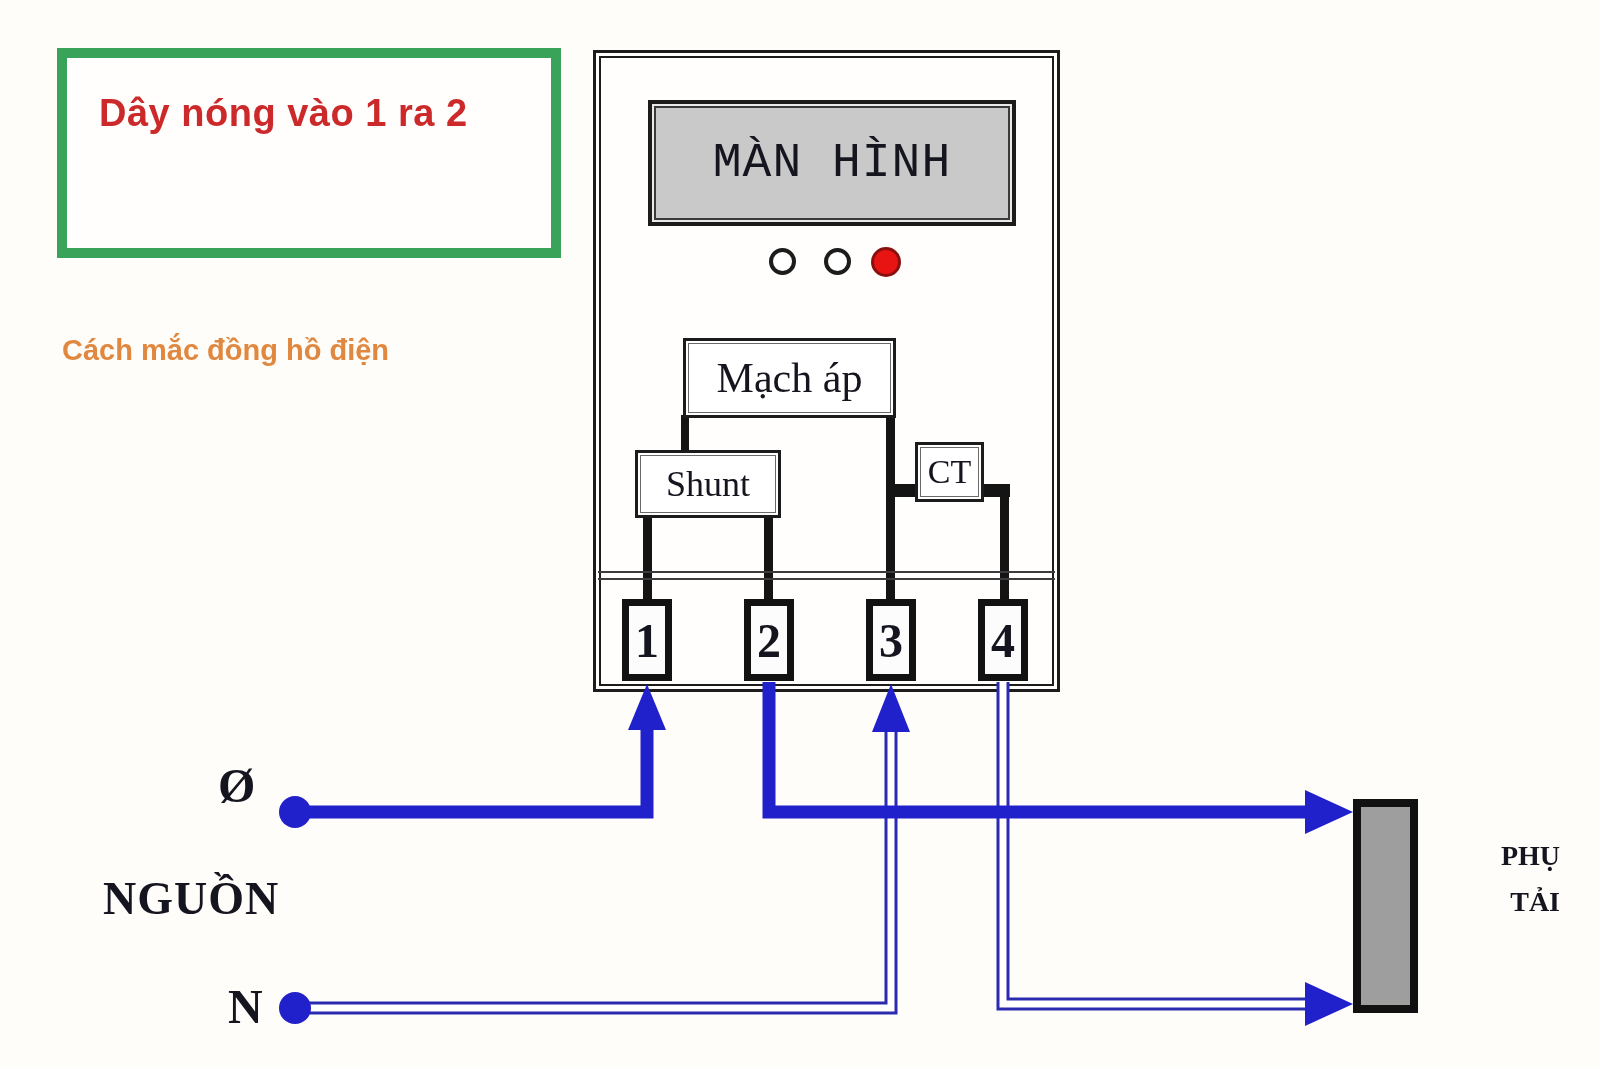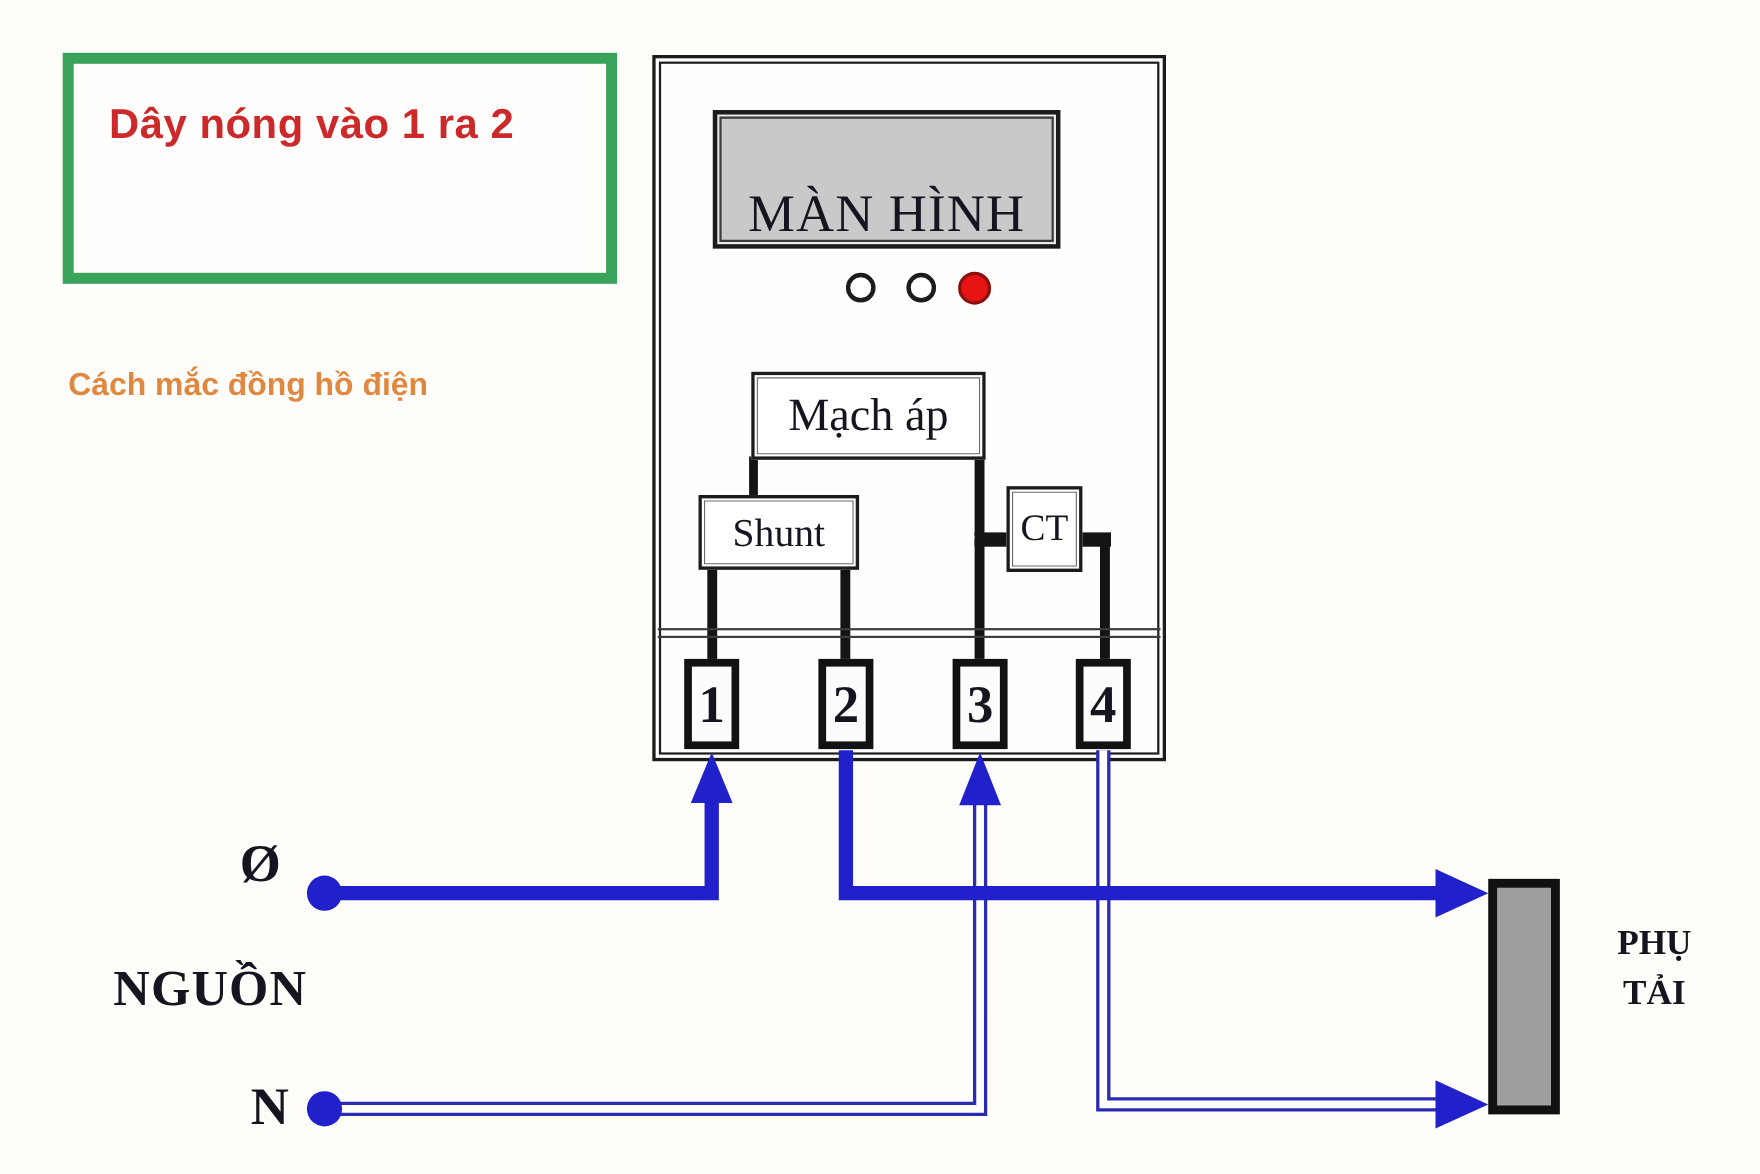--- a/index.html
+++ b/index.html
@@ -26,41 +26,41 @@
   }
   
   #meter-frame{
     left:593px;top:50px;width:467px;height:642px;box-sizing:border-box;
     border:3px solid #1c1c1c;background:#fffefd;
   }
   #meter-frame-inner{
     position:absolute;left:3px;top:3px;right:3px;bottom:3px;border:2px solid #1c1c1c;
   }
   #meter-display{
-    left:648px;top:100px;width:316px;height:126px;box-sizing:border-box;
+    left:648px;top:100px;width:368px;height:126px;box-sizing:border-box;
     background:#c9c9c9;border:4px solid #1c1c1c;
     box-shadow:inset 0 0 0 2px #e9e9e9, inset 0 0 0 4px #3a3a3a;
-    display:flex;align-items:flex-end;justify-content:center;
-    font-family:Liberation Serif, serif;font-size:48px;color:#15151f;letter-spacing:1px;
+    display:flex;align-items:center;justify-content:center;
+    font-family:Liberation Mono, monospace;font-size:48px;color:#15151f;letter-spacing:1px;
     z-index:2;
   }
   .led{box-sizing:border-box;border-radius:50%;z-index:2;}
   .led-white{width:27px;height:27px;border:4px solid #1c1c1c;background:#fff;}
   #led-1{left:769px;top:248px;}
   #led-2{left:824px;top:248px;}
   #led-3{left:871px;top:247px;width:30px;height:30px;background:#e81313;border:3px solid #8a1010;}
   .component{
     box-sizing:border-box;background:#fff;border:3px solid #1c1c1c;
     box-shadow:inset 0 0 0 2px #fff, inset 0 0 0 3px #6a6a6a;
     display:flex;align-items:center;justify-content:center;
     font-family:"Liberation Serif",serif;color:#15151f;z-index:3;
   }
   #voltage-circuit-box{left:683px;top:338px;width:213px;height:80px;font-size:42px;}
   #shunt-box{left:635px;top:450px;width:146px;height:68px;font-size:36px;}
-  #ct-box{left:915px;top:442px;width:69px;height:78px;font-size:34px;}
+  #ct-box{left:915px;top:442px;width:69px;height:60px;font-size:34px;}
   .bw{position:absolute;background:#141414;z-index:1;}
   #divider{
     left:598px;top:571px;width:457px;height:9px;box-sizing:border-box;
     border-top:2px solid #3c3c3c;border-bottom:2px solid #3c3c3c;z-index:1;
   }
   .terminal{
     box-sizing:border-box;width:50px;height:82px;top:599px;background:#fcfcfc;
     border:7px solid #121212;display:flex;align-items:center;justify-content:center;
     font-family:"Liberation Serif",serif;font-weight:bold;font-size:48px;color:#15151f;
     z-index:4;
@@ -75,22 +75,22 @@
   .src-label{font-family:"Liberation Serif",serif;font-weight:bold;color:#15151f;white-space:nowrap;}
   #source-phase-label{left:218px;top:758px;font-size:48px;}
   #source-name{left:103px;top:872px;font-size:46px;letter-spacing:1px;}
   #source-neutral-label{left:228px;top:979px;font-size:48px;}
   
   #load-box{
     left:1353px;top:799px;width:65px;height:214px;box-sizing:border-box;
     background:#9e9e9e;border:8px solid #111;z-index:2;
   }
   #load-label{
-    left:1448px;top:833px;width:112px;text-align:center;
-    font-family:"Liberation Serif",serif;font-weight:bold;font-size:32px;line-height:46px;
+    left:1448px;top:833px;width:112px;text-align:right;
+    font-family:"Liberation Serif",serif;font-weight:bold;font-size:28px;line-height:46px;
     color:#15151f;
   }
 </style>
 </head>
 <body>
 
 <div id="stage">
 
   <div id="info-box" class="abs">
     <div id="info-line-1" class="info-line">Dây nóng vào 1 ra 2</div>

